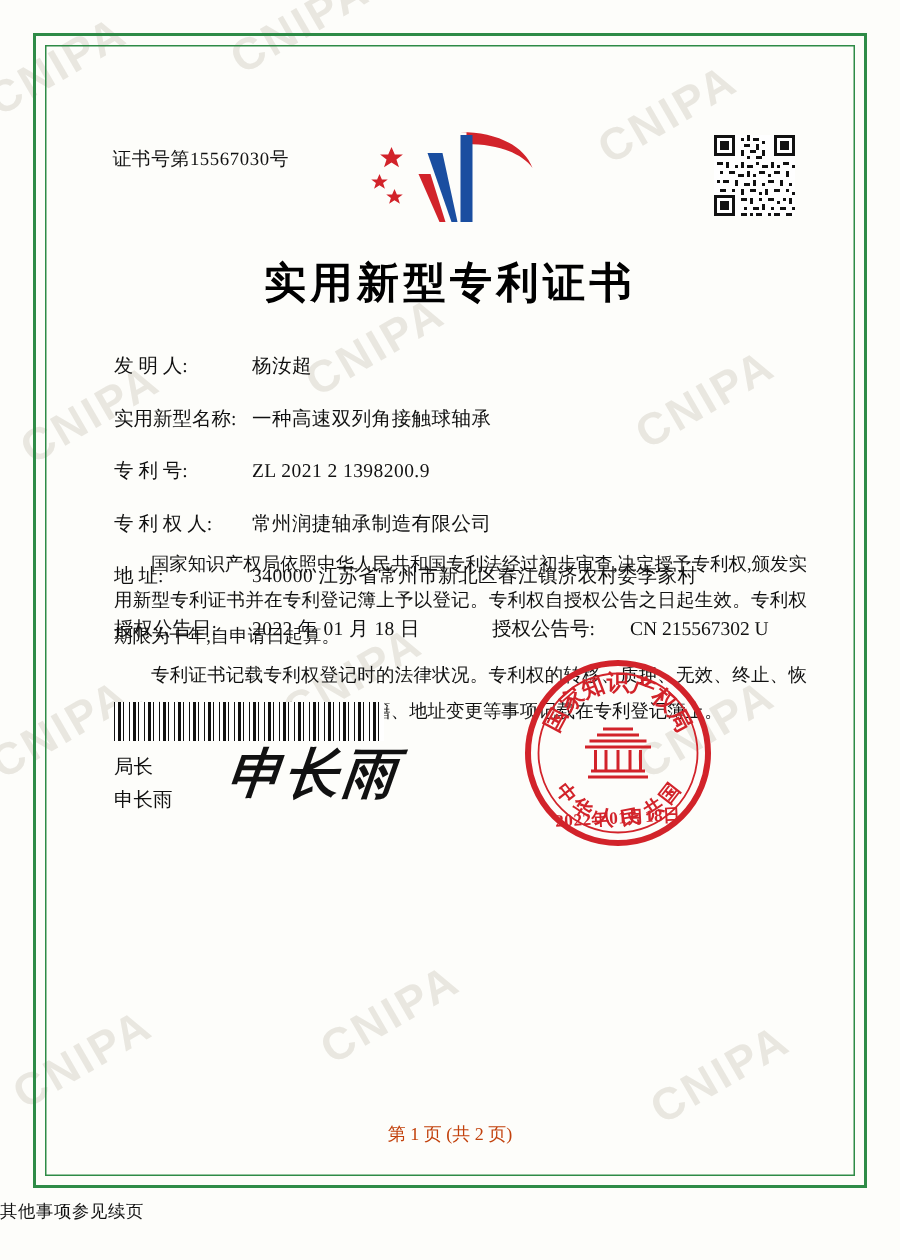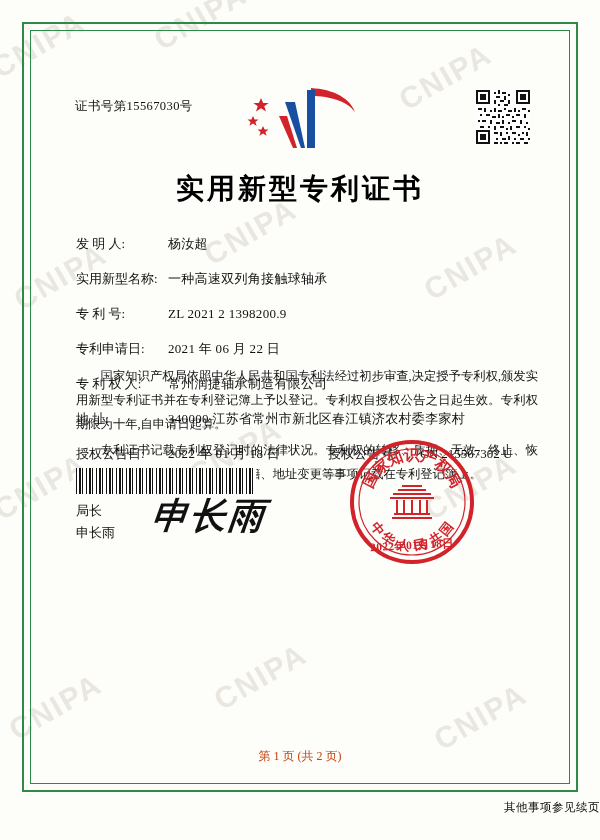--- a/index.html
+++ b/index.html
@@ -188,21 +188,21 @@
   .page-no {
     position: absolute;
     left: 0; right: 0; top: 718px;
     text-align: center;
     font-size: 12px;
     color: #c2410c;
   }
   .footer-note {
     position: absolute;
     left: 0; right: 0; top: 800px;
-    text-align: right;
+    text-align: left;
     font-size: 11.5px;
     color: #111;
     letter-spacing: 0.5px;
     z-index: 2;
   }
 </style>
 </head>
 <body>
 
 <div class="page">
@@ -341,24 +341,20 @@
       </div>
       <div class="field-row">
         <div class="field-label">实用新型名称:</div>
         <div class="field-value">一种高速双列角接触球轴承</div>
       </div>
       <div class="field-row">
         <div class="field-label">专 利 号:</div>
         <div class="field-value">ZL 2021 2 1398200.9</div>
       </div>
       <div class="field-row">
-        <div class="field-label">专利申请日:</div>
-        <div class="field-value">2021 年 06 月 22 日</div>
-      </div>
-      <div class="field-row">
         <div class="field-label">专 利 权 人:</div>
         <div class="field-value">常州润捷轴承制造有限公司</div>
       </div>
       <div class="field-row">
         <div class="field-label">地 址:</div>
         <div class="field-value">340000 江苏省常州市新北区春江镇济农村委李家村</div>
       </div>
       <div class="field-row dual">
         <div class="field-label">授权公告日:</div>
         <div class="field-value">2022 年 01 月 18 日</div>

